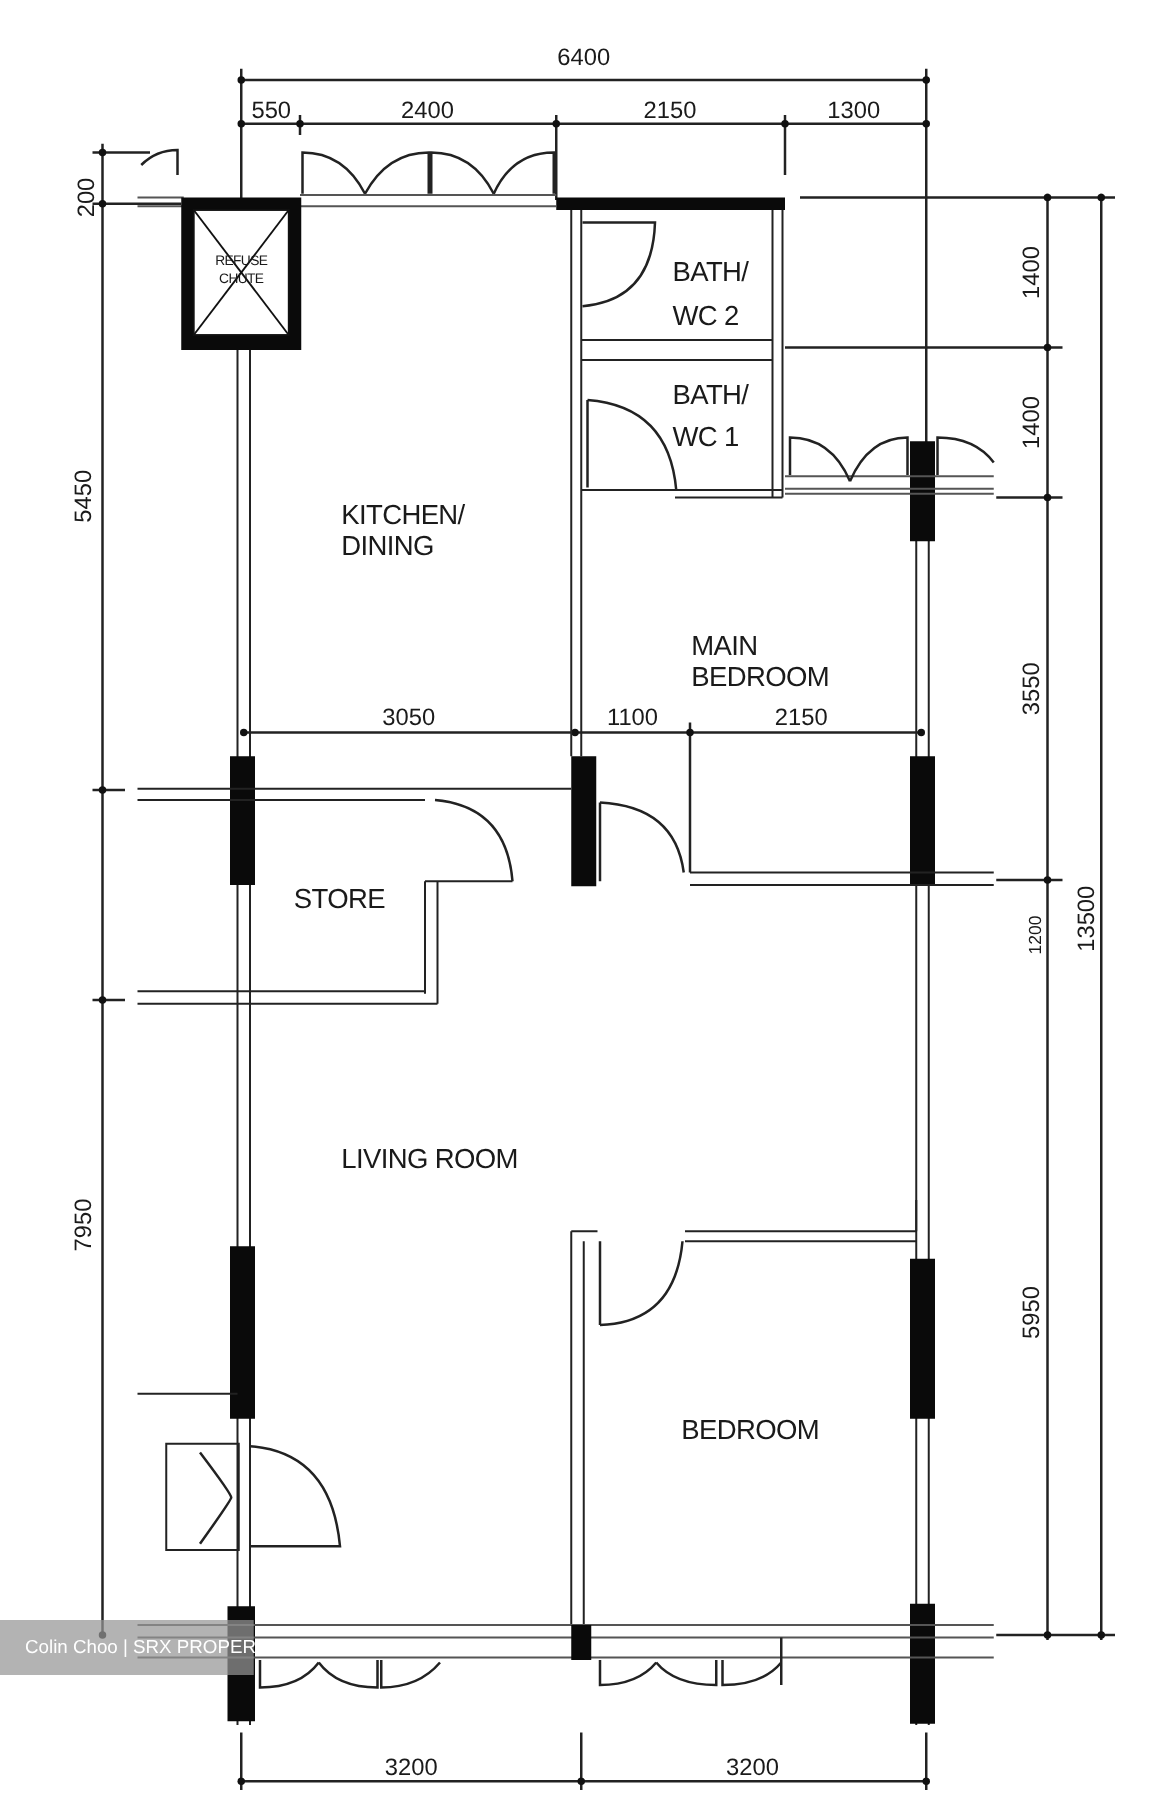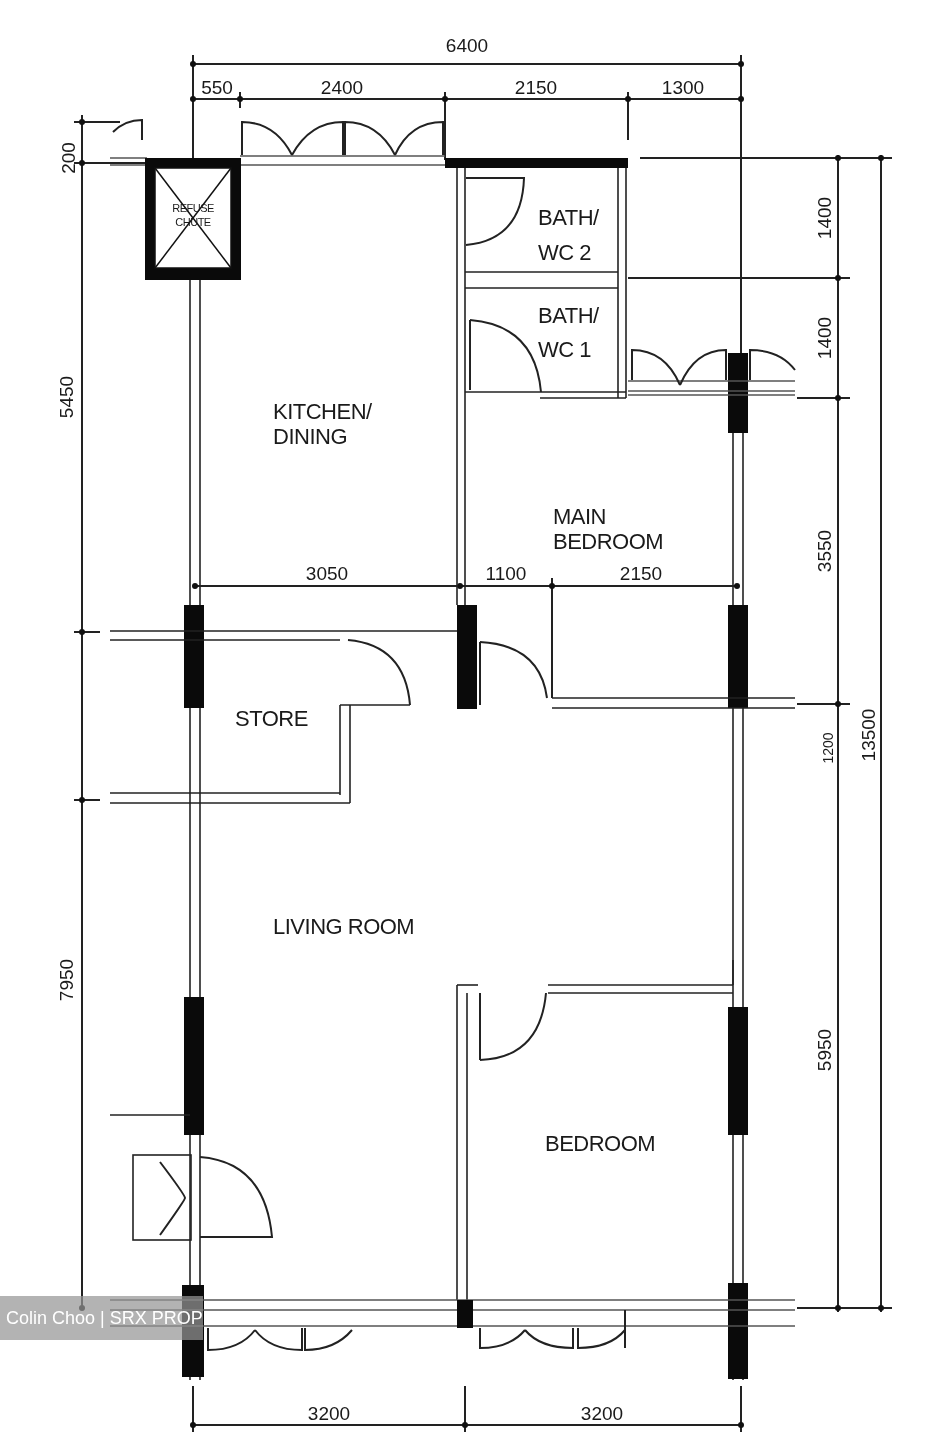--- a/index.html
+++ b/index.html
@@ -9,22 +9,22 @@
     .room { font-family: "Liberation Sans", sans-serif; font-size: 22px; fill: #1a1a1a; letter-spacing: -0.5px; }
     .thin { fill: none; stroke: #222; stroke-width: 1.6; }
     .door { fill: none; stroke: #222; stroke-width: 2; }
     .solid { fill: #0a0a0a; }
     .window { fill: none; stroke: #555; stroke-width: 1.5; }
     .dimline { stroke: #222; stroke-width: 2; fill: none; }
     .tick { fill: #111; }
     #watermark {
       position: absolute; left: 0; top: 1296px; width: 203px; height: 44px;
       background: rgba(150,150,150,0.72); color: #ffffff;
-      font-family: "Liberation Sans", sans-serif; font-size: 18px;
-      line-height: 44px; padding-left: 6px; box-sizing: border-box; white-space: nowrap;
+      font-family: "Liberation Sans", sans-serif; font-size: 15px;
+      line-height: 44px; padding-left: 20px; box-sizing: border-box; white-space: nowrap;
     }
   </style>
 </head>
 <body>
 
 <svg id="plan" viewBox="0 0 932 1440" xmlns="http://www.w3.org/2000/svg">
 
   <g>
     <line class="dimline" x1="193" y1="64" x2="741" y2="64"></line>
     <line class="dimline" x1="193" y1="55" x2="193" y2="160"></line>

